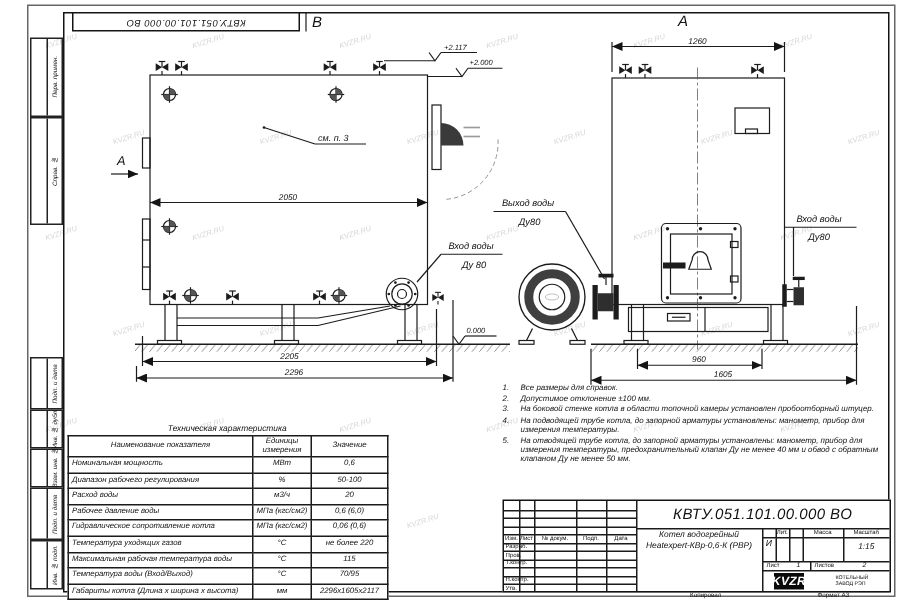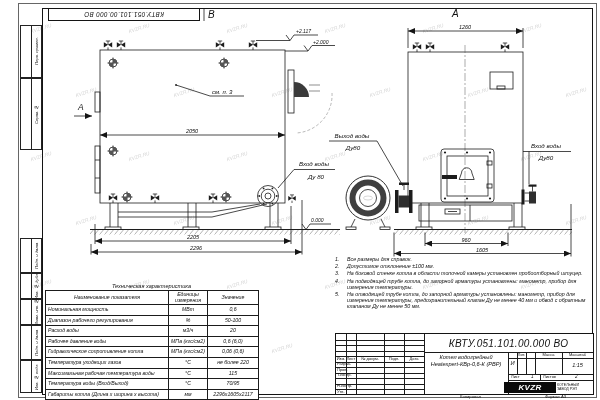--- a/index.html
+++ b/index.html
@@ -40,21 +40,21 @@
       box-sizing:content-box;background:#fff}
   #tb .vl{position:absolute;width:1px;background:#1b1b1b}
   #tb .hl{position:absolute;height:1px;background:#1b1b1b}
   #tb .t{position:absolute;font:4px "Liberation Sans",sans-serif;white-space:nowrap;line-height:1}
   #tb .ti{font-style:italic}
   #tb .ctr{text-align:center}
   #docnum{left:88px;top:2px;width:169px;height:15px;display:flex;align-items:center;
       justify-content:center;font:italic 10px "Liberation Sans",sans-serif;letter-spacing:.3px}
   #pname{left:88px;top:20px;width:84px;text-align:center;
       font:italic 5.6px "Liberation Sans",sans-serif;line-height:6.6px}
-  #logo{left:168px;top:47.5px;width:52px;height:11px;background:#0a0a0a;color:#fff;
+  #logo{left:180px;top:47.5px;width:20px;height:11px;background:#0a0a0a;color:#fff;
       display:flex;align-items:center;justify-content:center;
       font:bold italic 8px "Liberation Sans",sans-serif;letter-spacing:.3px}
   #logocap{left:221px;top:48.5px;font:3.5px "Liberation Sans",sans-serif;line-height:4.4px}
   .under{left:460px;top:394px;font:4.2px "Liberation Sans",sans-serif;z-index:2}
 </style>
 </head>
 <body>
 
 <div id="wm-layer" class="abs" style="left:0;top:0;width:600px;height:400px">
     <span class="wm" style="left: 30px; top: 25px;">KVZR.RU</span>

